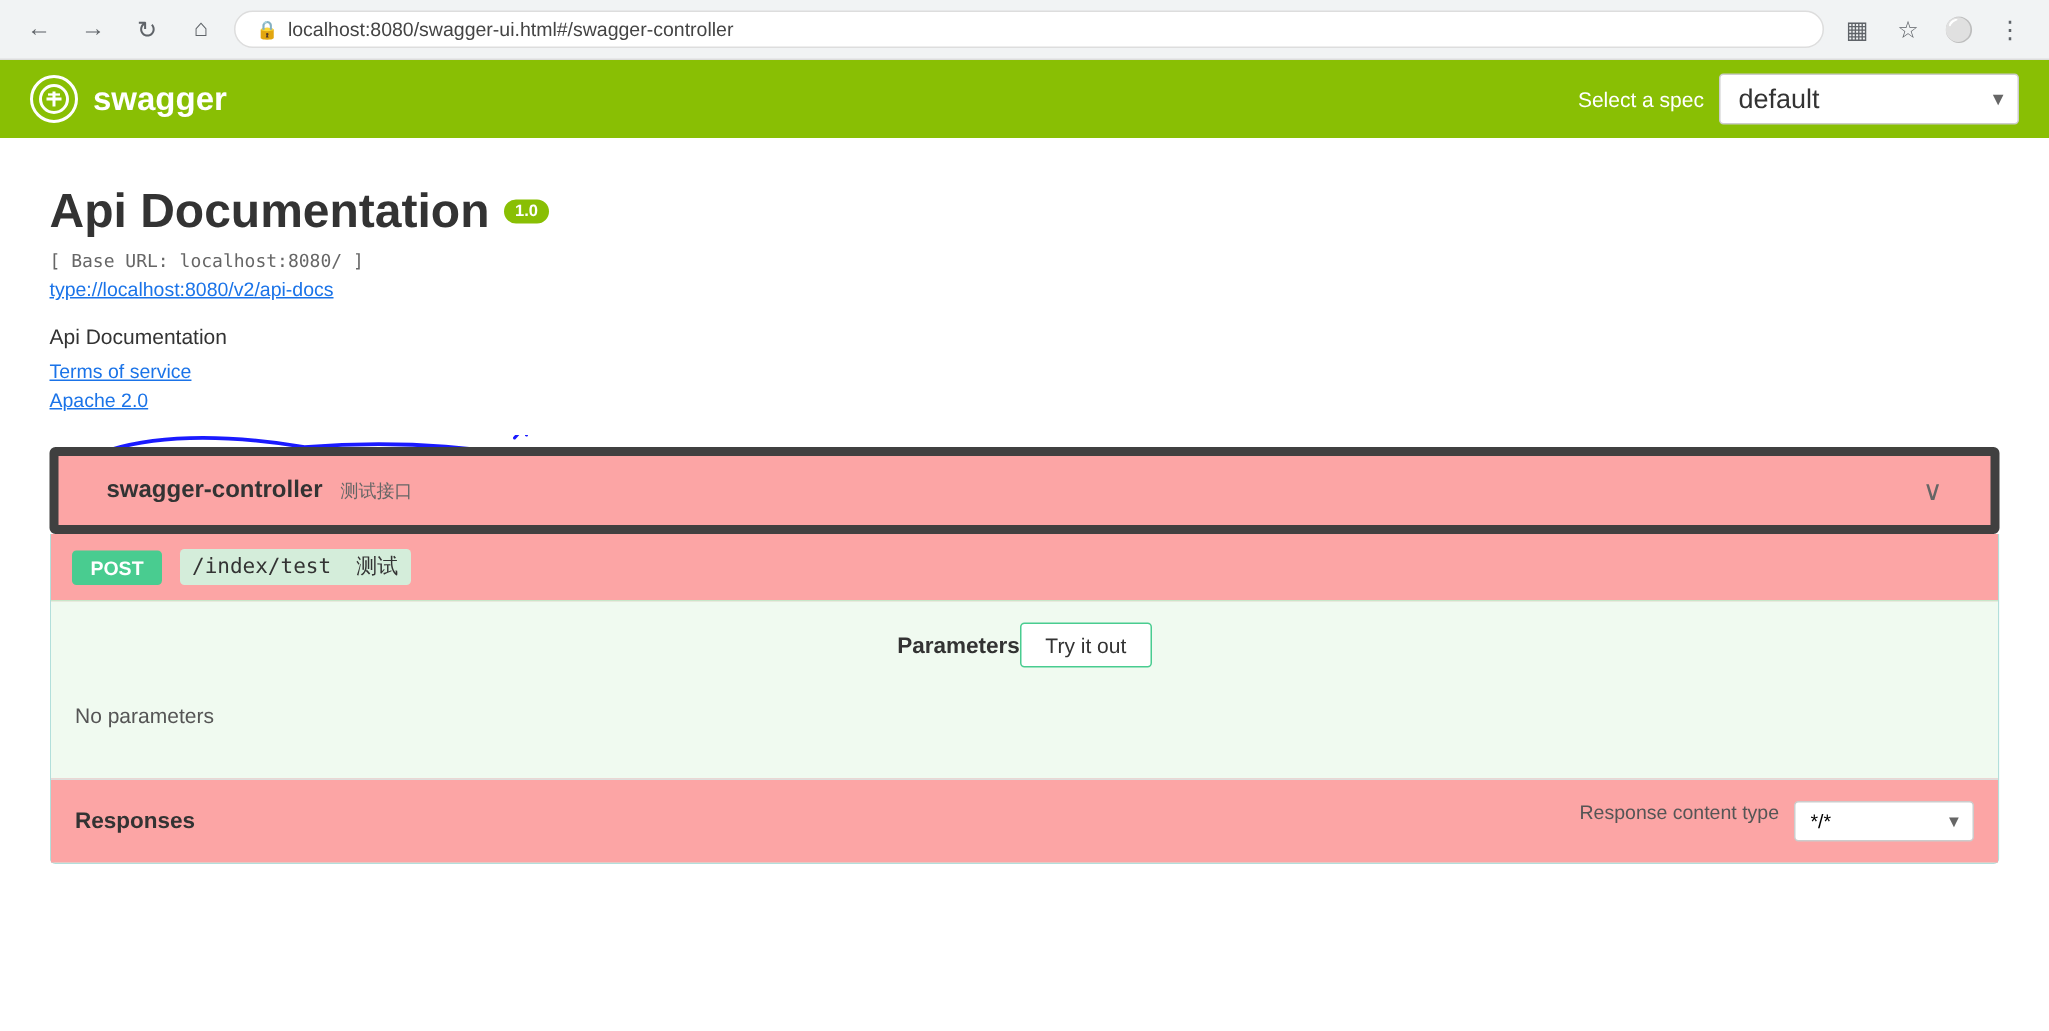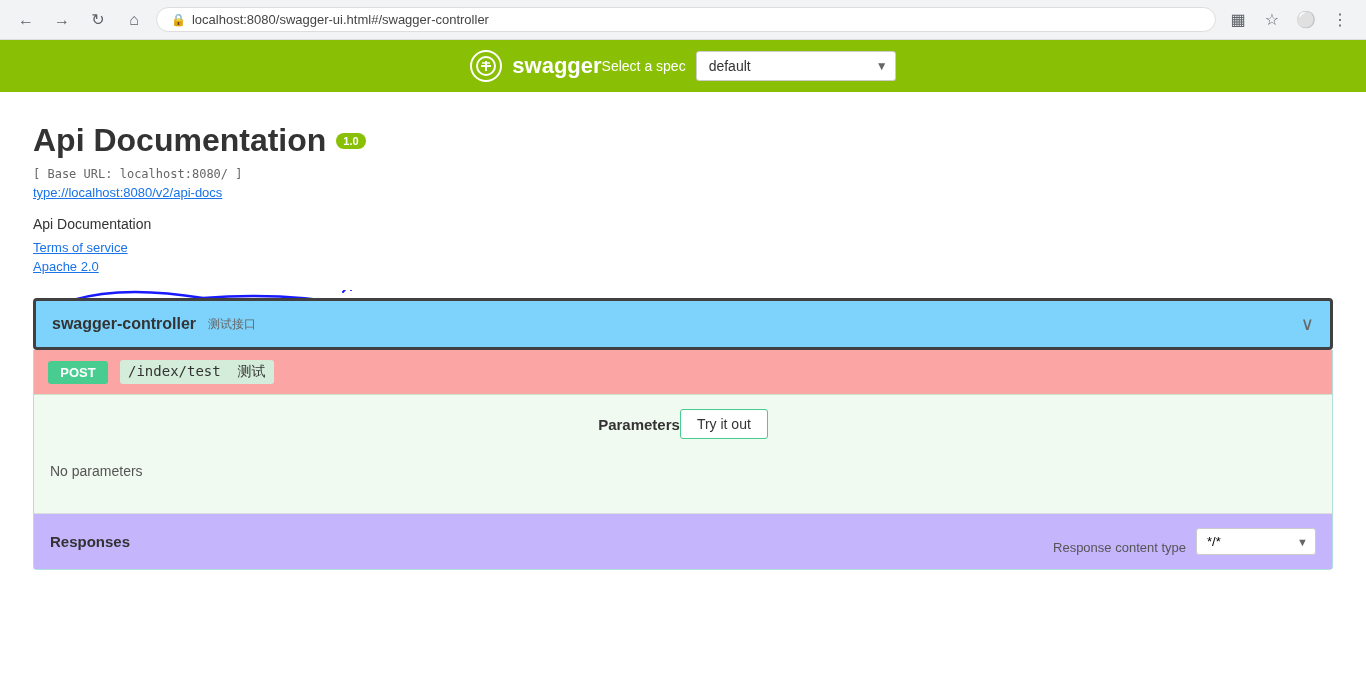--- a/index.html
+++ b/index.html
@@ -43,21 +43,21 @@
       display: flex; align-items: center; justify-content: center;
       color: #5f6368; font-size: 16px;
     }
 
     
     .swagger-header {
       background: #89bf04;
       padding: 22px 20px;
       display: flex;
       align-items: center;
-      justify-content: center;
+      justify-content: space-between;
       height: 52px;
     }
     .swagger-logo {
       display: flex;
       align-items: center;
       gap: 10px;
       color: white;
       font-size: 22px;
       font-weight: bold;
     }
@@ -70,21 +70,21 @@
     }
     .swagger-spec-selector {
       display: flex; align-items: center; gap: 10px;
     }
     .swagger-spec-label { color: white; font-size: 14px; }
     .swagger-spec-select {
       padding: 6px 30px 6px 12px;
       border: 1px solid #ccc;
       border-radius: 3px;
       background: white;
-      font-size: 14px;
+      font-size: 18px;
       min-width: 200px;
       appearance: none;
       -webkit-appearance: none;
       cursor: pointer;
       color: #333;
     }
     .swagger-spec-wrapper {
       position: relative;
       display: flex; align-items: center;
     }
@@ -122,24 +122,24 @@
     }
     .api-description { font-size: 14px; color: #333; margin-bottom: 8px; }
     .api-link {
       color: #1a73e8; text-decoration: underline; cursor: pointer; font-size: 13px; display: block; margin-bottom: 4px;
     }
 
     
     .section-divider { margin: 24px 0 0 0; }
 
     .controller-bar {
-      background: #7dd3fc;
-      border: 3px solid #404040;
+      background: #fca5a5;
+      border: 6px solid #404040;
       border-radius: 4px;
-      padding: 12px 16px;
+      padding: 12px 32px;
       display: flex;
       align-items: center;
       justify-content: space-between;
       cursor: pointer;
       position: relative;
     }
     .controller-bar-left {
       display: flex; align-items: center; gap: 12px;
     }
     .controller-name {
@@ -222,31 +222,31 @@
       border-radius: 3px;
     }
 
     .no-parameters {
       font-size: 14px; color: #555; padding: 10px 0 20px 0;
     }
 
     
     .responses-section {
       padding: 14px 16px;
-      background: #c4b5fd;
+      background: #fca5a5;
       border-top: 1px solid #ddd;
       display: flex;
       align-items: center;
       justify-content: space-between;
     }
     .responses-title {
       font-size: 15px; font-weight: bold; color: #333;
     }
     .response-content-type-wrapper {
-      display: flex; align-items: flex-end; gap: 10px;
+      display: flex; align-items: flex-start; gap: 10px;
     }
     .response-content-type-label {
       font-size: 13px; color: #555;
     }
     .response-content-type-select {
       padding: 5px 28px 5px 10px;
       border: 1px solid #ccc;
       border-radius: 3px;
       font-size: 13px;
       appearance: none; -webkit-appearance: none;

